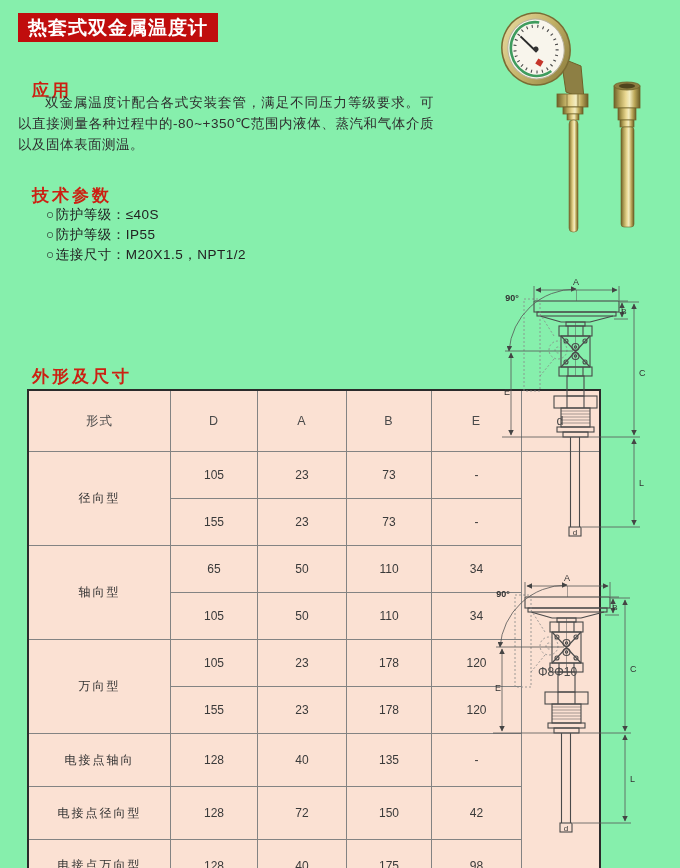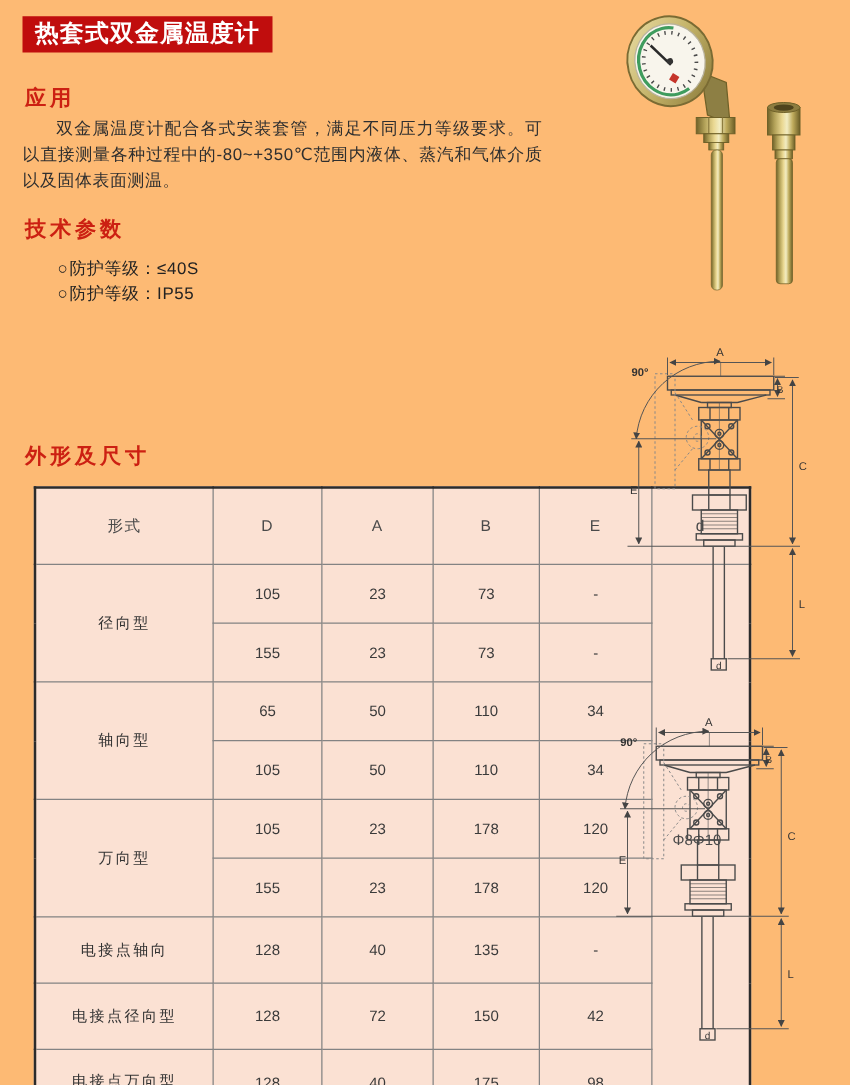--- a/index.html
+++ b/index.html
@@ -1,28 +1,28 @@
 <!DOCTYPE html>
 <html><head>
 <meta charset="utf-8">
 <style>
   html,body{margin:0;padding:0;background:#fff;}
   .page{
-    position:relative;width:680px;height:868px;background:#fdba74;overflow:hidden;
+    position:relative;width:680px;height:868px;background:#86efac;overflow:hidden;
     font-family:"Liberation Sans","DejaVu Sans",sans-serif;color:#333;
   }
   
   .title-bar{
     position:absolute;left:18px;top:13px;height:29px;line-height:29px;
     background:#c00d0d;color:#ffffff;font-size:19px;font-weight:bold;
     padding:0 10px;letter-spacing:1px;white-space:nowrap;
   }
   
   .sec-heading{
-    position:absolute;left:20px;margin:0;font-size:17px;font-weight:bold;
+    position:absolute;left:20px;margin:12px;font-size:17px;font-weight:bold;
     color:#cc2012;letter-spacing:3px;white-space:nowrap;
   }
   #h-application{top:67px;}
   #h-parameters{top:172px;}
   #h-dimensions{top:353px;}
   
   .app-text{
     position:absolute;left:18px;top:92px;width:416px;margin:0;
     font-size:13.5px;line-height:21px;color:#2f2f2f;text-indent:2em;
     text-align:justify;letter-spacing:0.5px;
@@ -62,20 +62,21 @@
 
   <div class="title-bar">热套式双金属温度计</div>
 
   <h2 class="sec-heading" id="h-application">应用</h2>
   <p class="app-text">双金属温度计配合各式安装套管，满足不同压力等级要求。可以直接测量各种过程中的-80~+350℃范围内液体、蒸汽和气体介质以及固体表面测温。</p>
 
   <h2 class="sec-heading" id="h-parameters">技术参数</h2>
   <ul class="param-list">
     <li><span class="bullet">○</span><span>防护等级：≤40S</span></li>
     <li><span class="bullet">○</span><span>防护等级：IP55</span></li>
+    <li><span class="bullet">○</span><span>连接尺寸：M20X1.5，NPT1/2</span></li>
   </ul>
 
   <h2 class="sec-heading" id="h-dimensions">外形及尺寸</h2>
 
   <table class="dim-table">
     <tbody>
         <tr>
       <th style="width:109px">形式</th>
       <th style="width:54px">D</th>
       <th style="width:56px">A</th>

